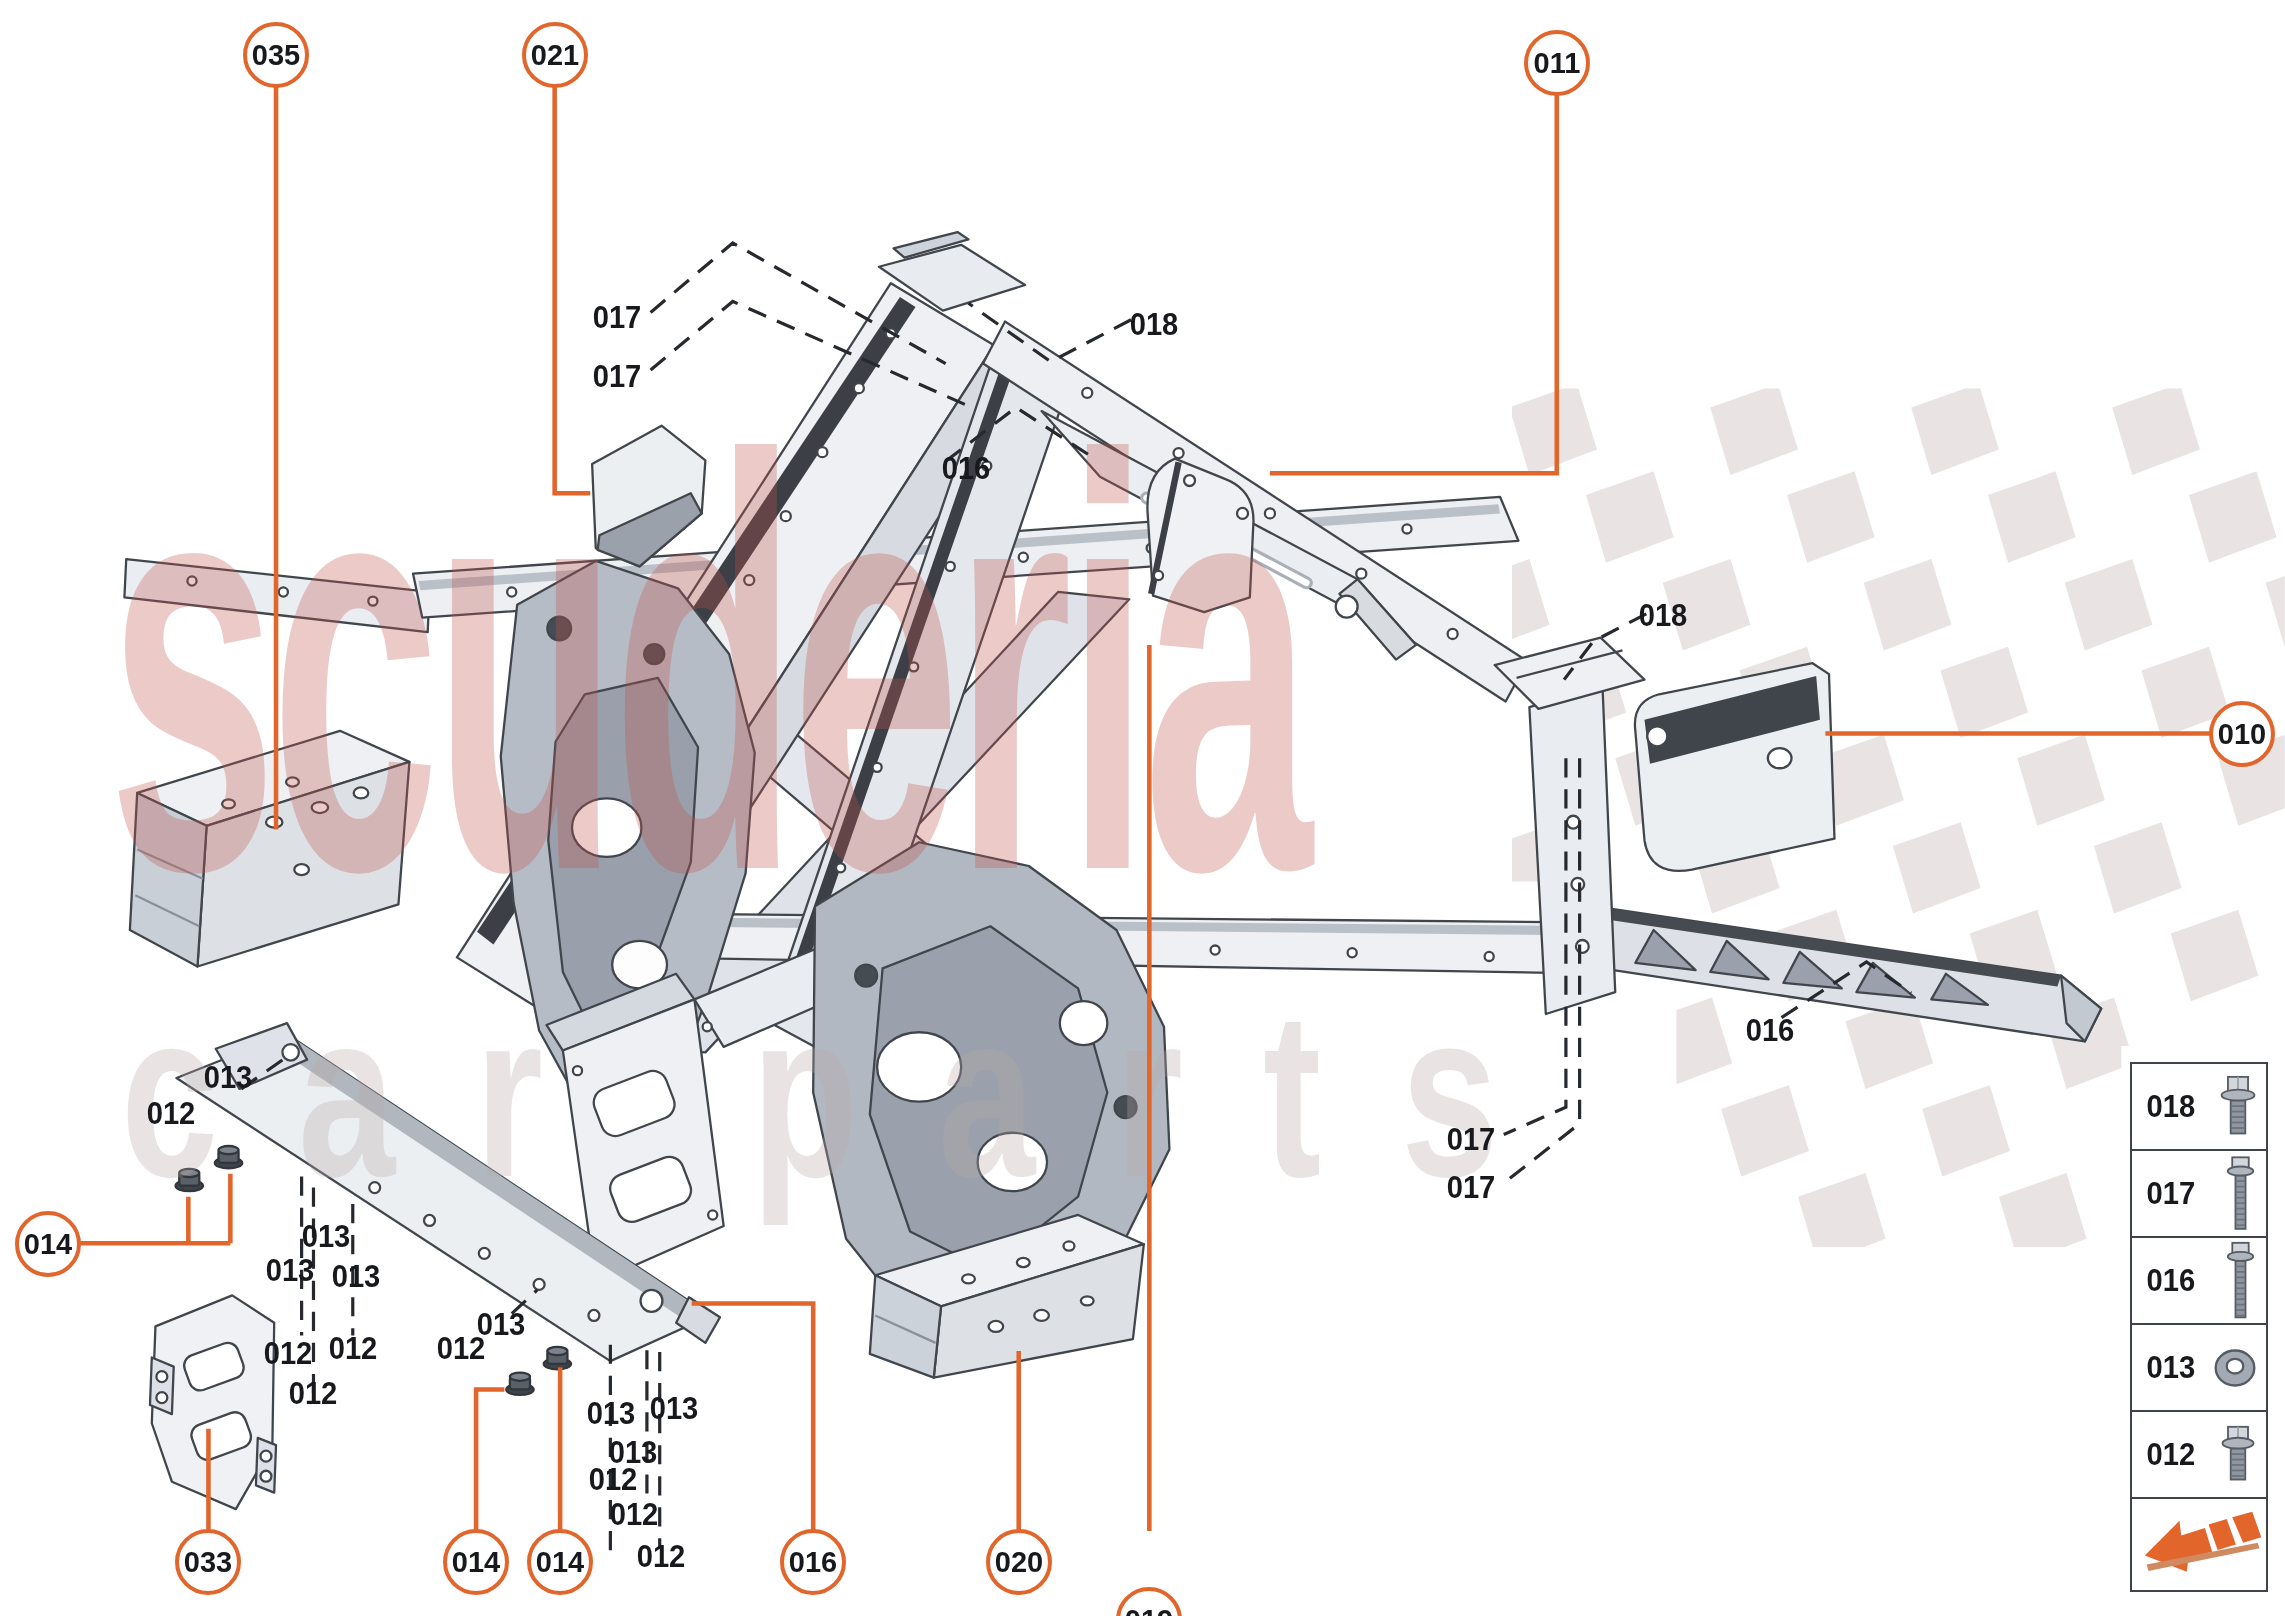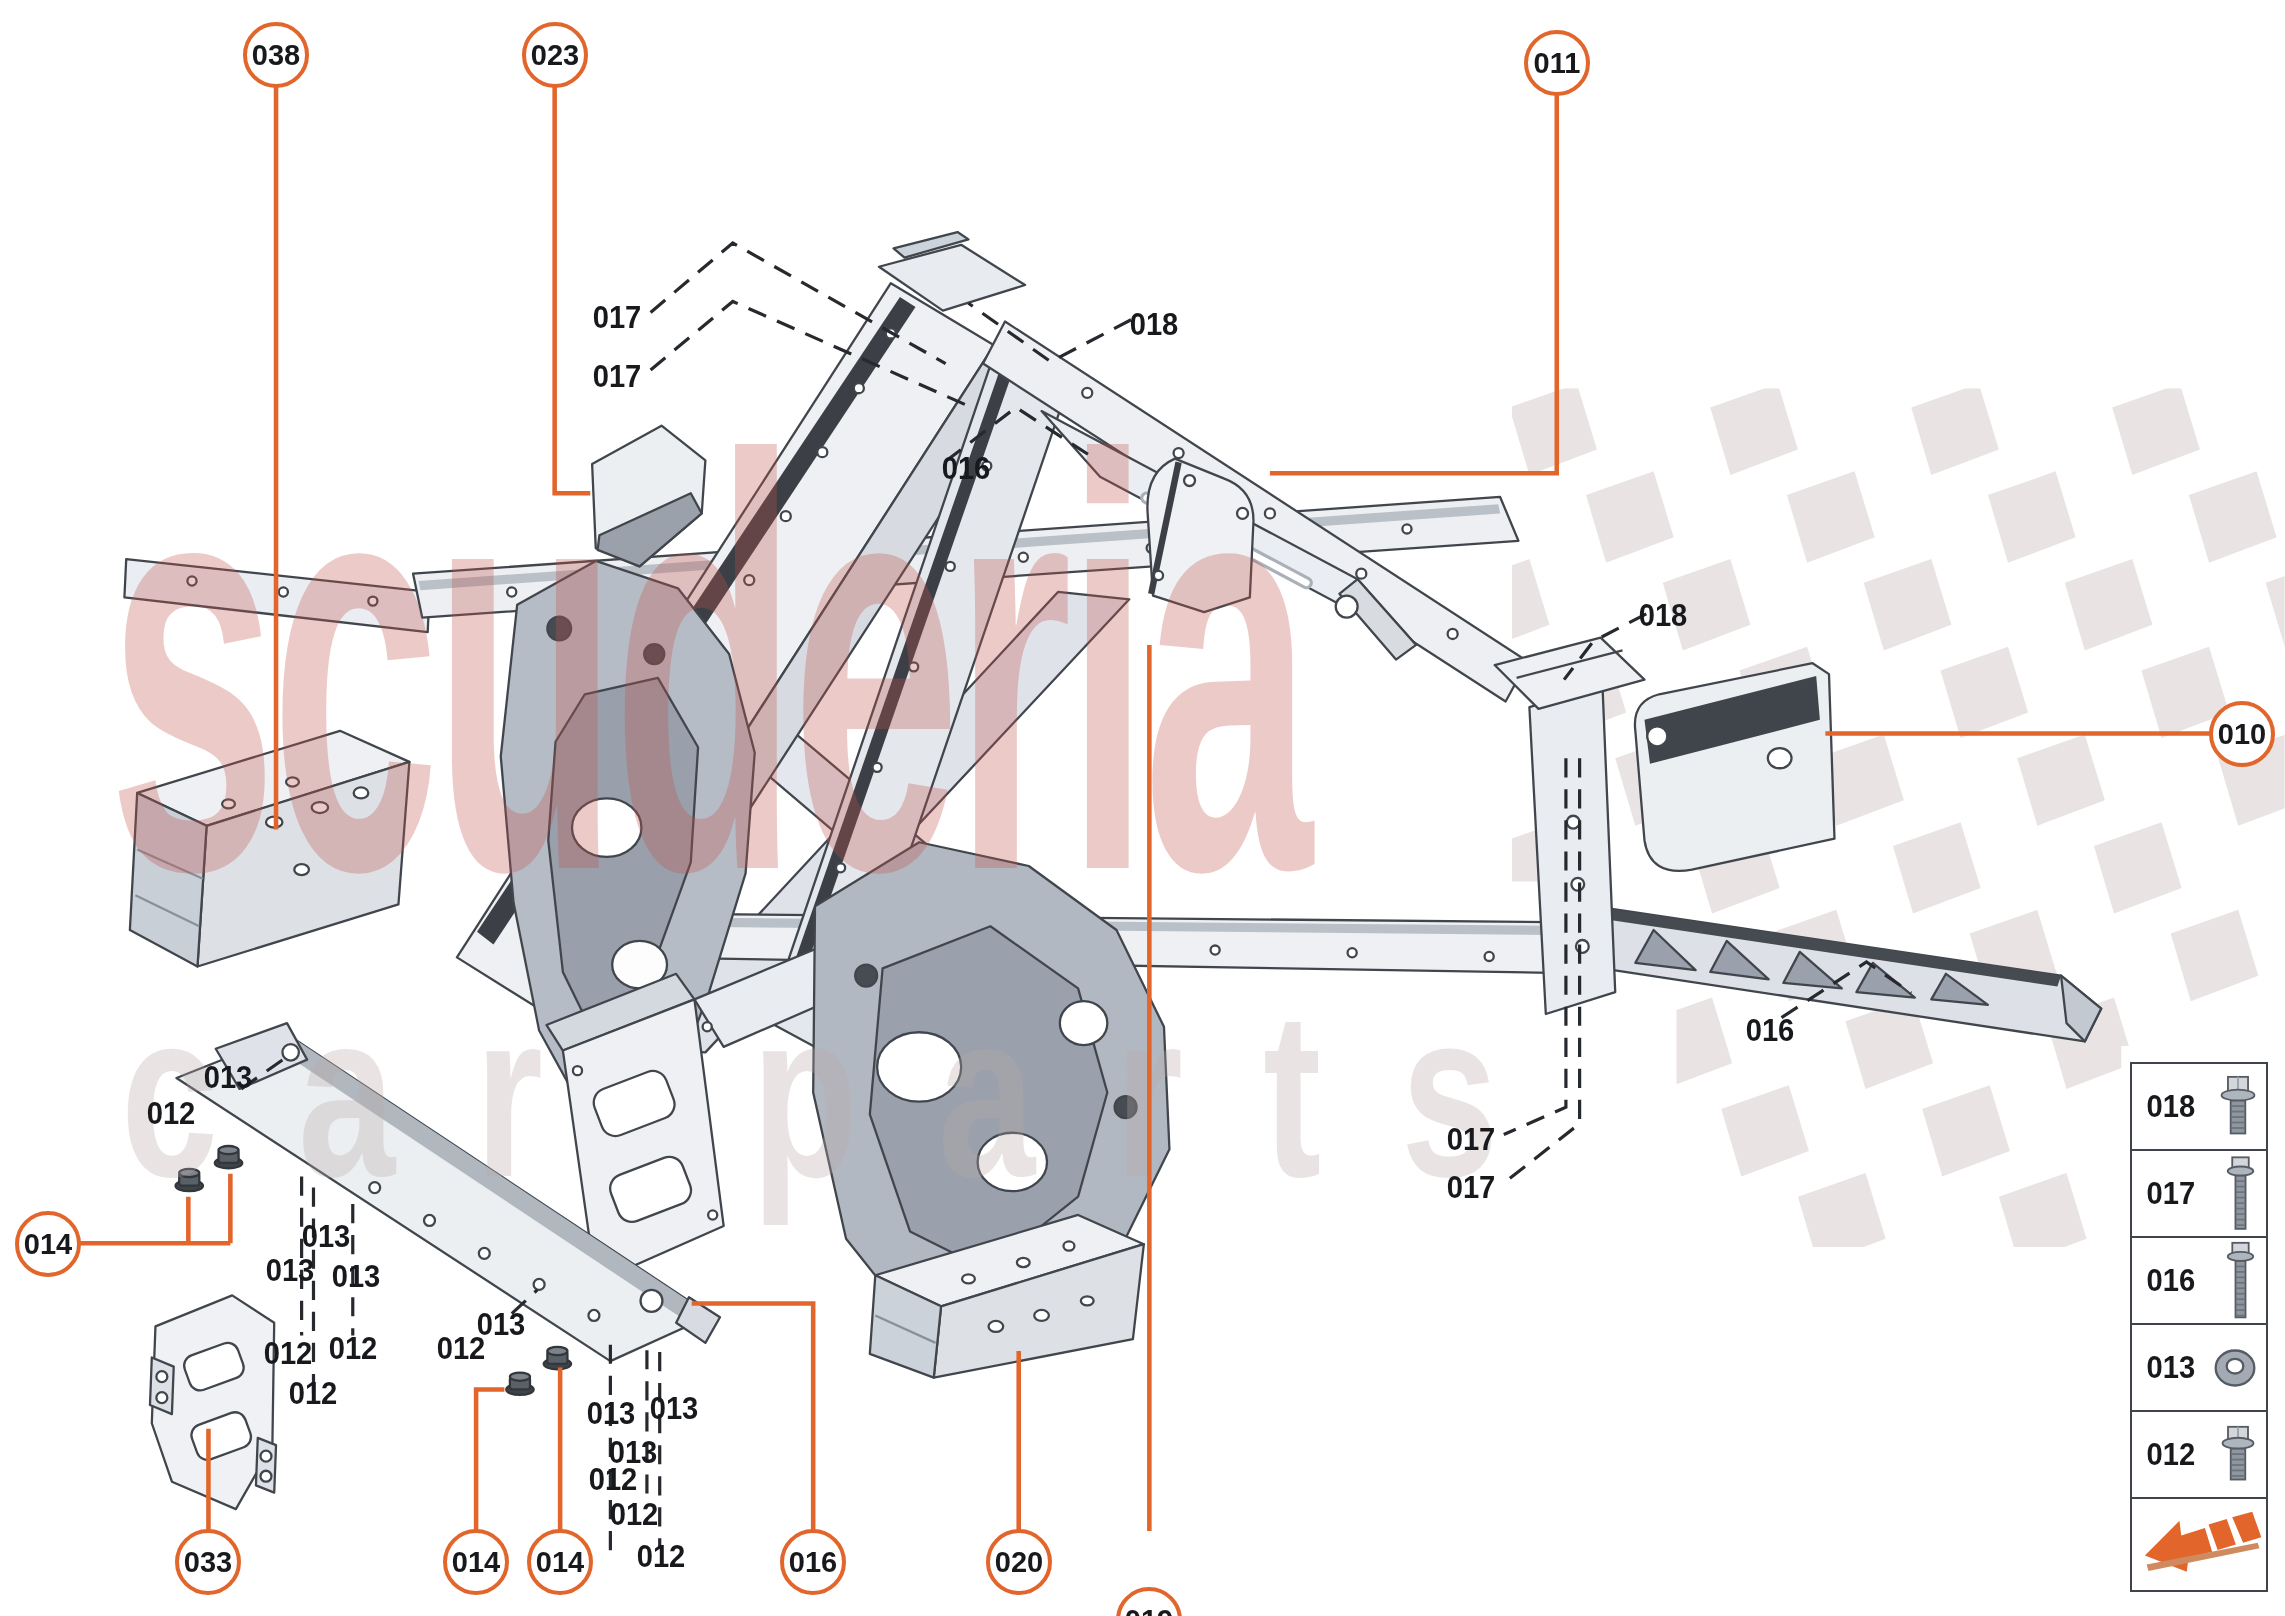--- a/index.html
+++ b/index.html
@@ -374,22 +374,22 @@
   <div class="lbl" style="left:313px;top:1393px">012</div>
   <div class="lbl" style="left:501px;top:1324px">013</div>
   <div class="lbl" style="left:461px;top:1348px">012</div>
   <div class="lbl" style="left:611px;top:1413px">013</div>
   <div class="lbl" style="left:674px;top:1408px">013</div>
   <div class="lbl" style="left:633px;top:1452px">013</div>
   <div class="lbl" style="left:613px;top:1479px">012</div>
   <div class="lbl" style="left:634px;top:1514px">012</div>
   <div class="lbl" style="left:661px;top:1556px">012</div>
 
-  <div class="badge" style="left:276px;top:55px">038</div>
-  <div class="badge" style="left:555px;top:55px">023</div>
+  <div class="badge" style="left:276px;top:55px">035</div>
+  <div class="badge" style="left:555px;top:55px">021</div>
   <div class="badge" style="left:1557px;top:63px">011</div>
   <div class="badge" style="left:2242px;top:734px">010</div>
   <div class="badge" style="left:48px;top:1244px">014</div>
   <div class="badge" style="left:208px;top:1562px">033</div>
   <div class="badge" style="left:476px;top:1562px">014</div>
   <div class="badge" style="left:560px;top:1562px">014</div>
   <div class="badge" style="left:813px;top:1562px">016</div>
   <div class="badge" style="left:1019px;top:1562px">020</div>
   <div class="badge" style="left:1149px;top:1620px">019</div>
 

